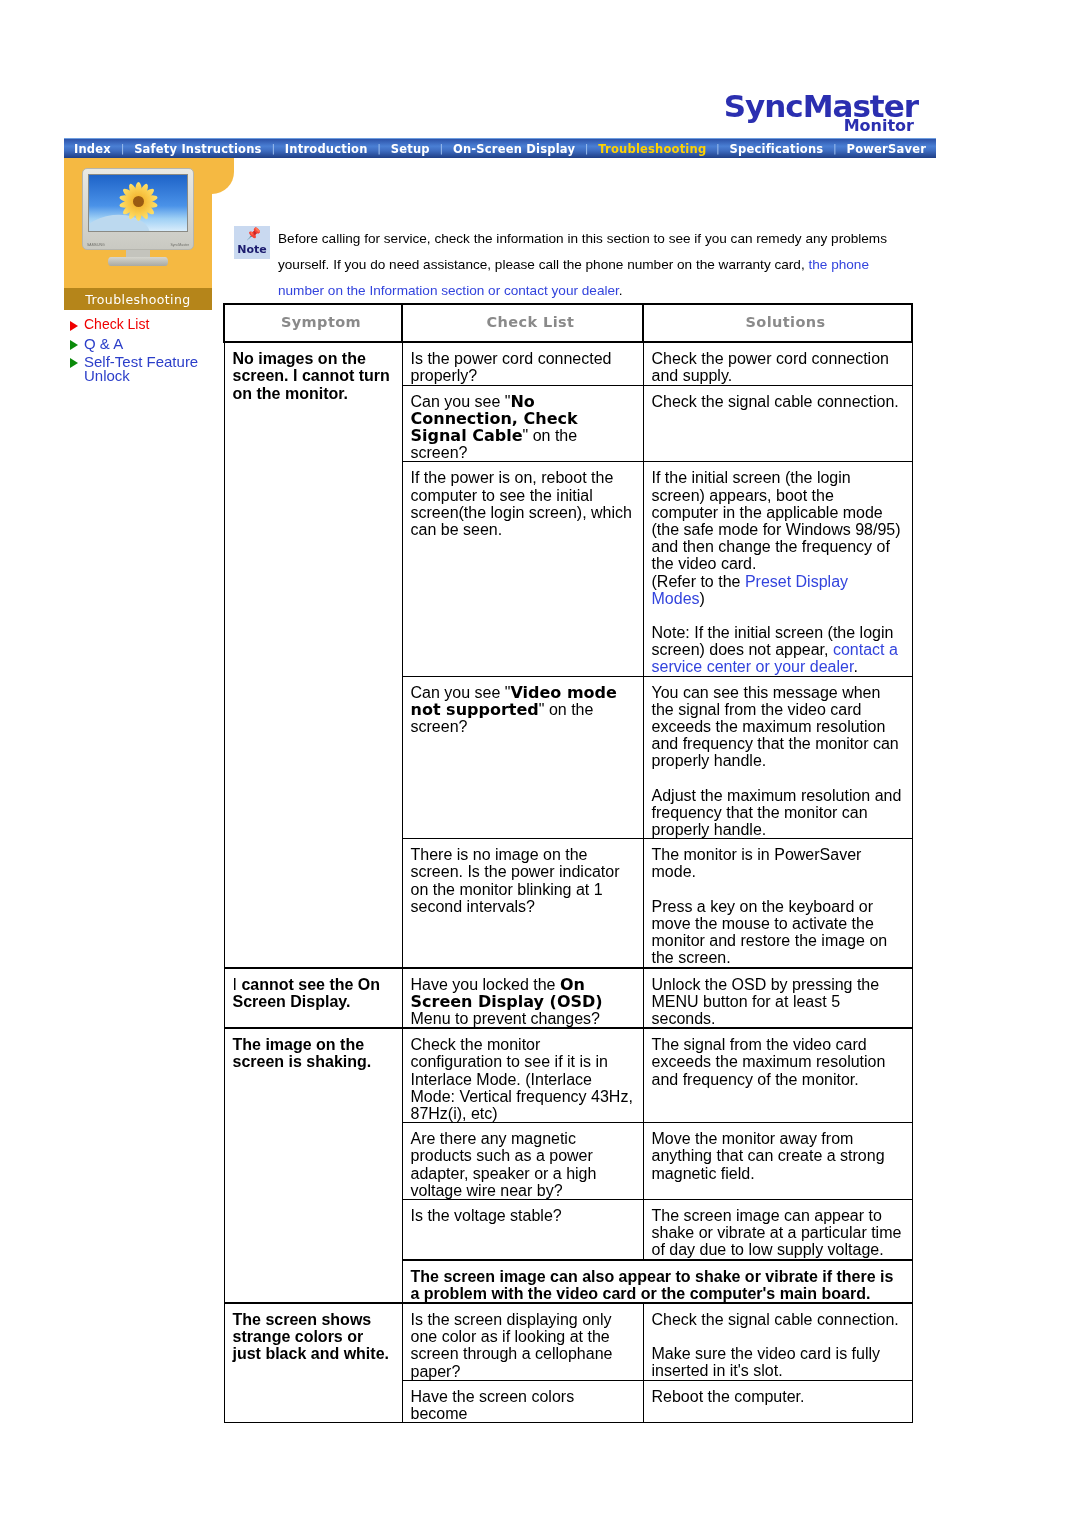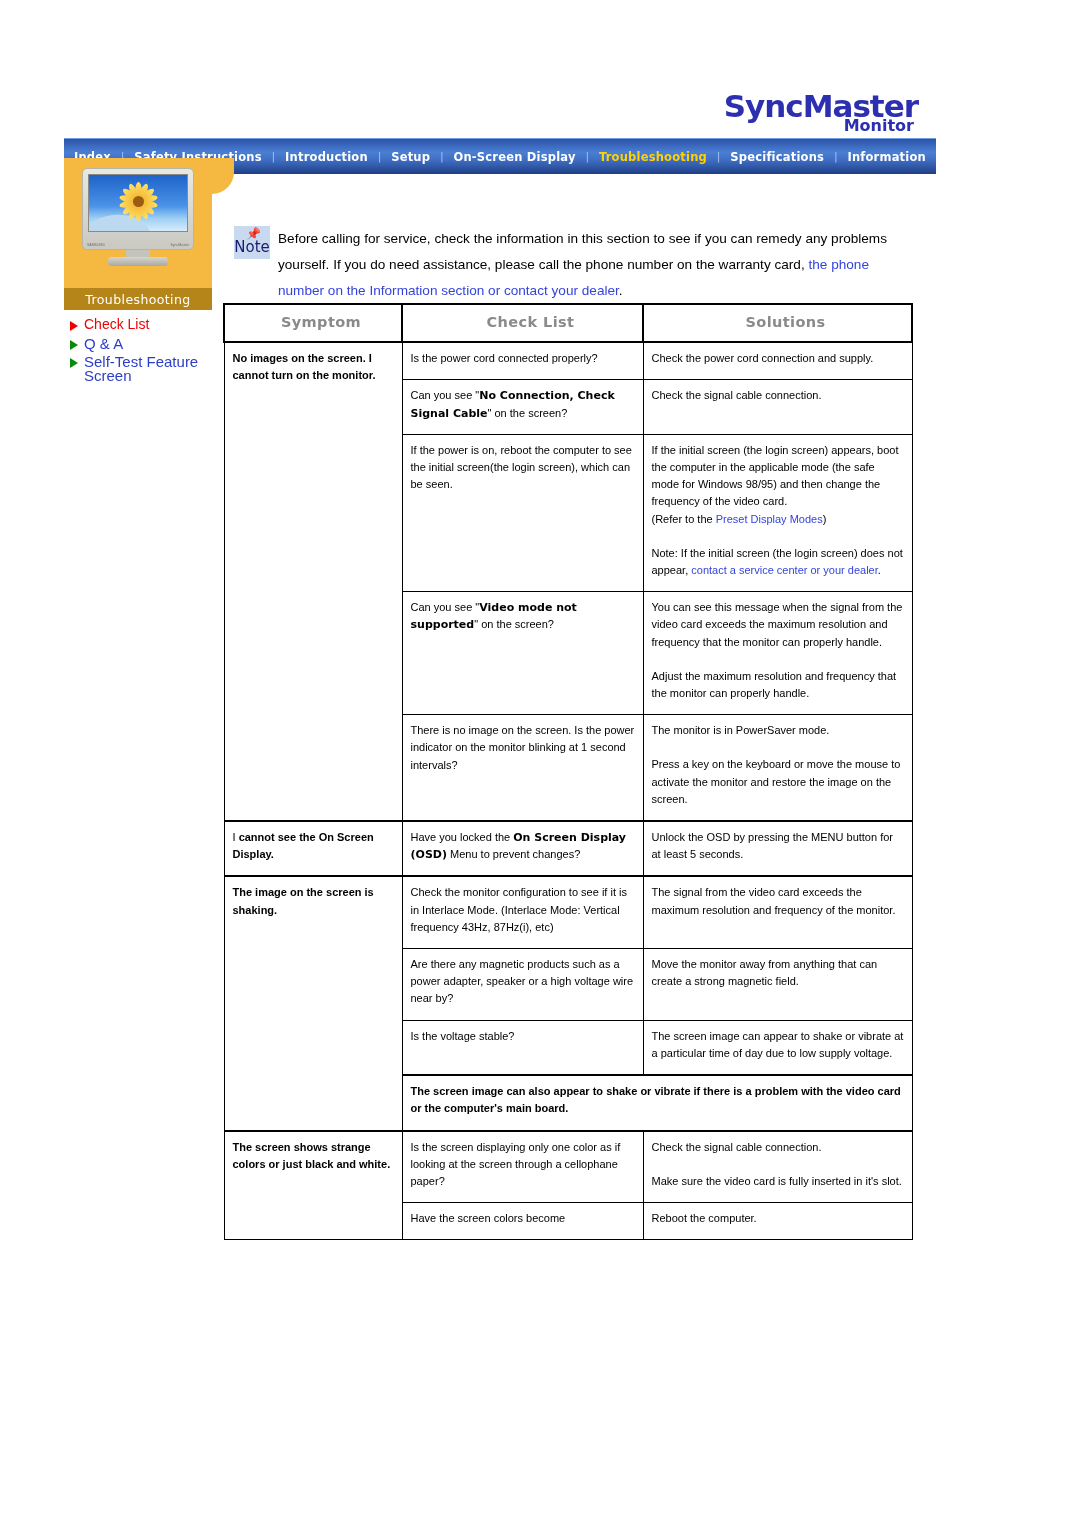--- a/index.html
+++ b/index.html
@@ -44,21 +44,21 @@
     margin-top: -2px;
     margin-right: 4px;
   }
 
   
   .navbar {
     position: absolute;
     left: 64px;
     top: 138px;
     width: 872px;
-    height: 36px;
+    height: 20px;
     background: linear-gradient(to bottom, #2c52a8 0%, #4a7fd4 38%, #3e6cc0 62%, #1f3f86 100%);
     display: flex;
     align-items: center;
     justify-content: space-between;
     padding: 0 10px;
     box-sizing: border-box;
     border-top: 1px solid #6f9fe0;
   }
   .nav-item {
     font-family: "DejaVu Sans", sans-serif;
@@ -237,22 +237,22 @@
     position: absolute;
     left: 12px; top: 2px;
     font-size: 12px; color: #4a5f95;
     line-height: 12px;
   }
   .note-badge .note-word {
     position: absolute;
     left: 0; right: 0; bottom: 3px;
     text-align: center;
     font-family: "DejaVu Sans", sans-serif;
-    font-size: 15px;
-    font-weight: normal;
+    font-size: 11px;
+    font-weight: bold;
     color: #1b1b6e;
   }
   .note-text {
     font-family: "Liberation Sans", sans-serif;
     font-size: 13.6px;
     line-height: 26px;
     color: #000;
     flex: 1 1 auto;
   }
   .note-text .lnk { color: #3344dd; }
@@ -262,23 +262,23 @@
     position: absolute;
     left: 223px;
     top: 303px;
     width: 688px;
     border-collapse: collapse;
     table-layout: fixed;
   }
   .tbl td, .tbl th {
     border: 1px solid #000000;
     vertical-align: top;
-    padding: 7px 8px 12px 8px;
+    padding: 7px 8px 0 8px;
     font-family: "Liberation Sans", sans-serif;
-    font-size: 11px;
+    font-size: 16px;
     line-height: 17.2px;
     box-sizing: border-box;
   }
   .tbl thead th {
     border-width: 2px;
     text-align: center;
     padding: 9px 4px 10px 20px;
     font-family: "DejaVu Sans", sans-serif;
     font-weight: bold;
     font-size: 14.5px;
@@ -324,21 +324,21 @@
     <span class="nav-item">Introduction</span>
     <span class="nav-sep">|</span>
     <span class="nav-item">Setup</span>
     <span class="nav-sep">|</span>
     <span class="nav-item">On-Screen Display</span>
     <span class="nav-sep">|</span>
     <span class="nav-item active">Troubleshooting</span>
     <span class="nav-sep">|</span>
     <span class="nav-item">Specifications</span>
     <span class="nav-sep">|</span>
-    <span class="nav-item">Information</span>
+    <span class="nav-item">PowerSaver</span>
   </div>
 
 <div class="sidebar">
   <div class="thumb-panel">
     <div class="monitor-img">
       <div class="mon-bezel">
         <div class="mon-screen">
           <div class="mon-hill"></div>
           <div class="flower" id="flower">
               <div class="petal" style="transform: rotate(334.286deg) translateY(-9px);"></div>
@@ -371,21 +371,21 @@
       <div class="side-link current">
         <span class="tri red"></span>
         <span class="side-label">Check List</span>
       </div>
       <div class="side-link">
         <span class="tri"></span>
         <span class="side-label">Q &amp; A</span>
       </div>
       <div class="side-link">
         <span class="tri"></span>
-        <span class="side-label">Self-Test Feature Screen</span>
+        <span class="side-label">Self-Test Feature Unlock</span>
       </div>
     </div>
 </div>
 
 <div class="note-block">
   <div class="note-badge">
     <span class="pin">📌</span>
     <span class="note-word">Note</span>
   </div>
   <div class="note-text">

